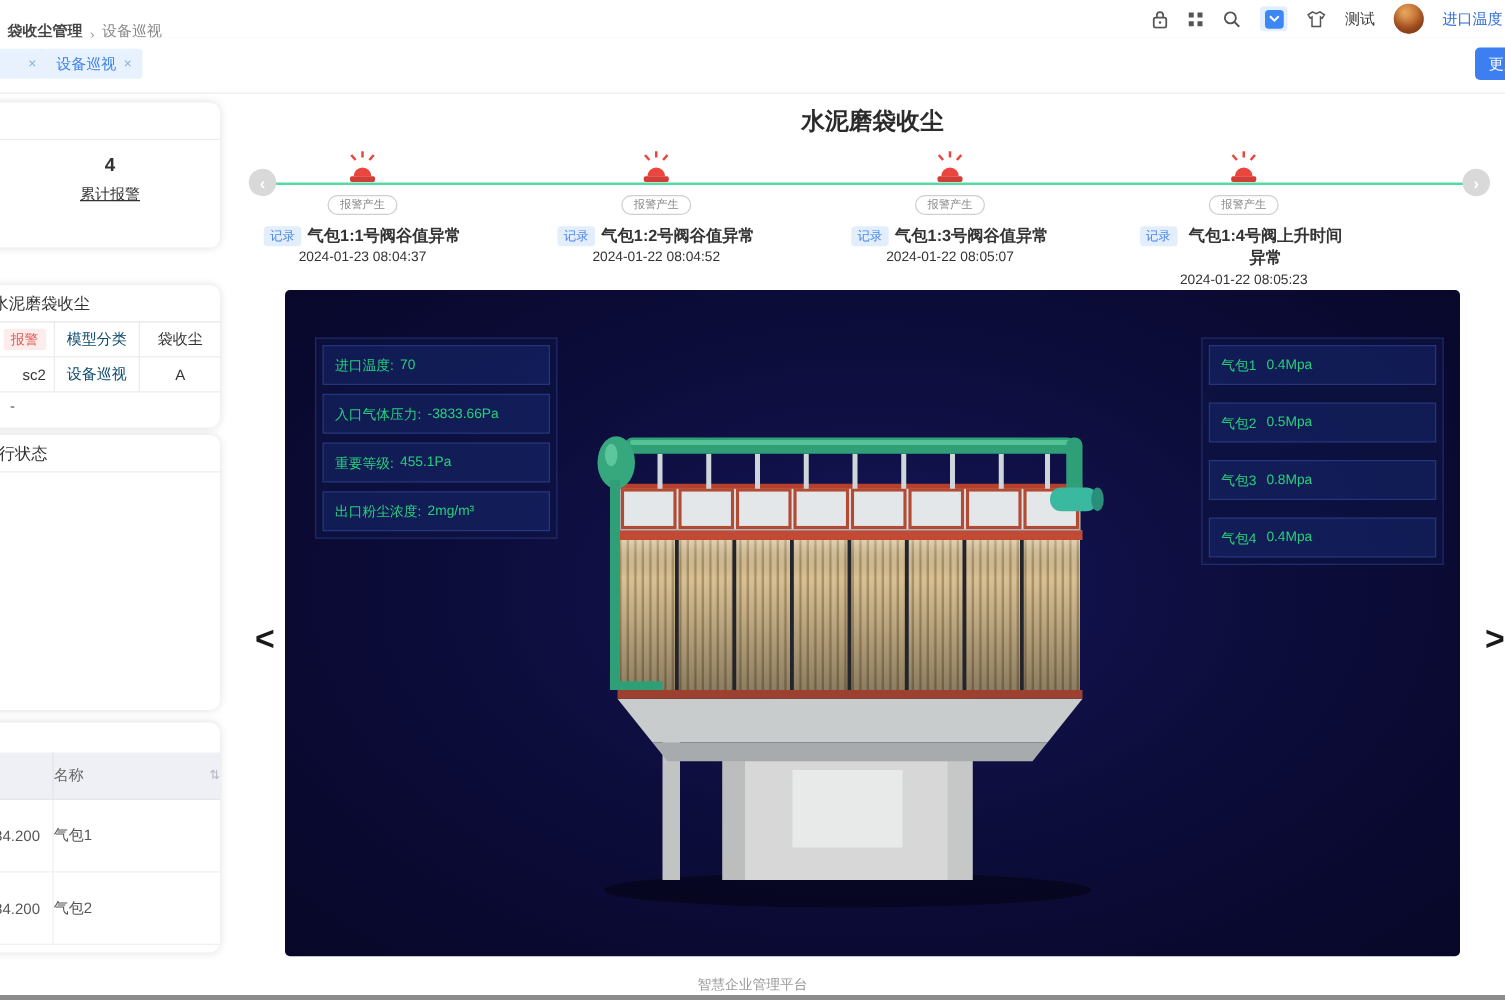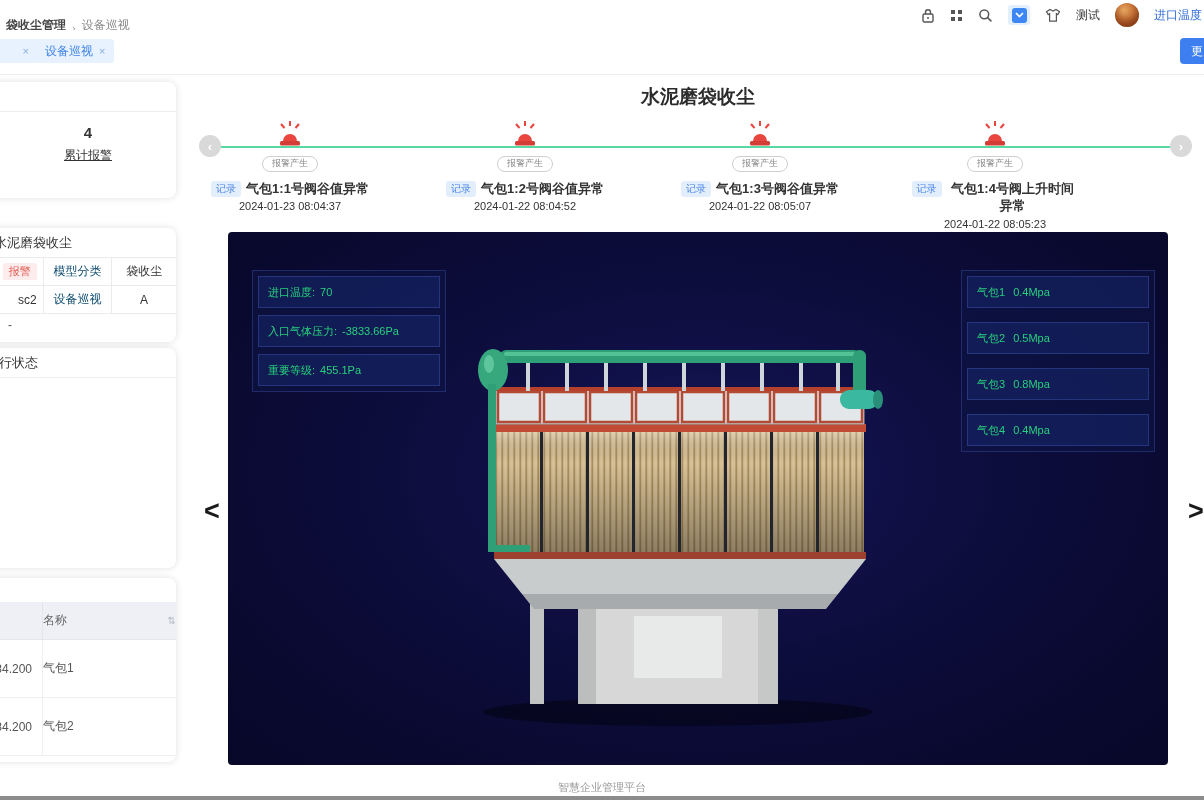--- a/index.html
+++ b/index.html
@@ -360,20 +360,24 @@
         <span>70</span>
       </div>
       <div class="mrow">
         <span class="ml">入口气体压力</span>
         <span>-3833.66Pa</span>
       </div>
       <div class="mrow">
         <span class="ml">重要等级</span>
         <span>455.1Pa</span>
       </div>
+      <div class="mrow">
+        <span class="ml">出口粉尘浓度</span>
+        <span>2mg/m³</span>
+      </div>
     </div>
 
     <div class="mgroup right">
       <div class="mrow">
         <span class="ml">气包1</span>
         <span>0.4Mpa</span>
       </div>
       <div class="mrow">
         <span class="ml">气包2</span>
         <span>0.5Mpa</span>

